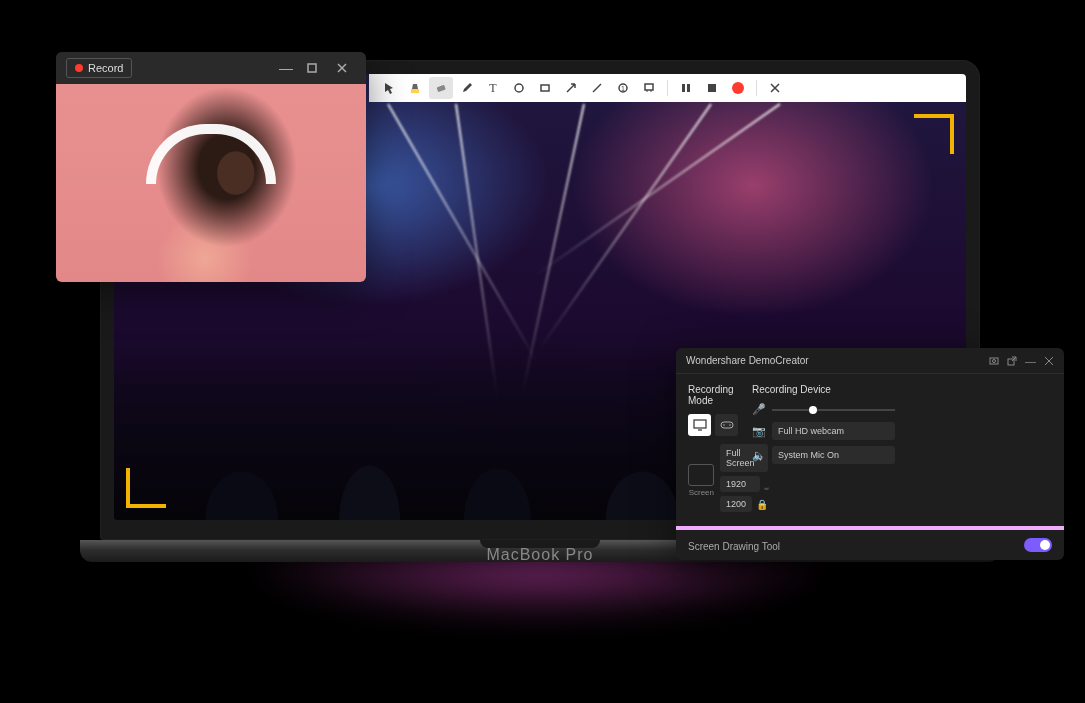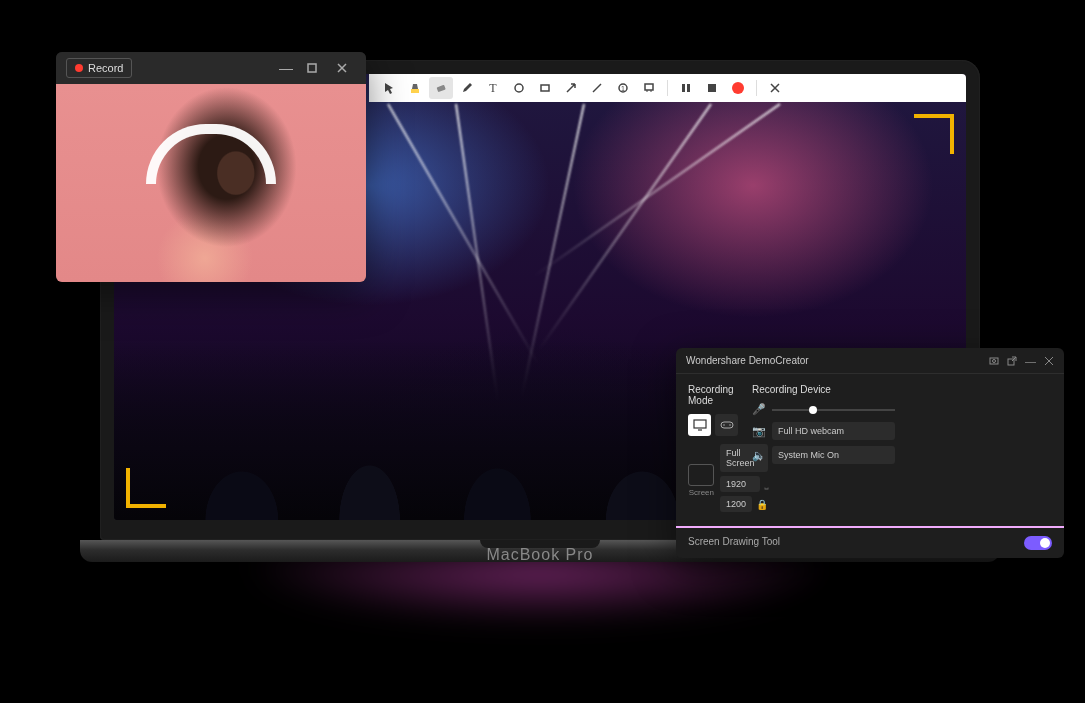--- a/index.html
+++ b/index.html
@@ -220,23 +220,23 @@
 .screen-label { font-size:8px; color:#888; text-align:right; margin-top:2px;}
 .dc-select { background:#2c2c2c; padding:4px 6px; border-radius:3px; color:#ccc; font-size:9px; display:flex; justify-content:space-between; align-items:center; margin-bottom:4px;}
 .dc-input-row{display:flex;gap:4px;margin-bottom:4px;}
 .dc-input { background:#2c2c2c; padding:3px 6px; border-radius:3px; color:#ccc; font-size:9px; flex:1;}
 .device-row { display:flex; align-items:center; gap:6px; margin-bottom:6px; }
 .device-row .dc-select{flex:1;margin:0;}
 .dev-icon { color:#888; width:14px; font-size:11px; }
 .slider { flex:1; height:2px; background:#444; position:relative; }
 .slider-thumb { position:absolute; top:-3px; left:30%; width:8px; height:8px; border-radius:50%; background:#fff;}
 .dc-footer {
-  border-top:2px solid #f0abfc;
+  border-top:4px solid #f0abfc;
   padding: 8px 12px;
-  display:flex; align-items:flex-start; justify-content:space-between;
+  display:flex; align-items:flex-end; justify-content:space-between;
 }
 .toggle { width:28px; height:14px; background:#7c5cff; border-radius:8px; position:relative;}
 .toggle::after { content:''; position:absolute; right:2px; top:2px; width:10px; height:10px; background:#fff; border-radius:50%;}
 
 
 .glow {
   position: absolute;
   left: 90px;
   top: 555px;
   width: 900px;

